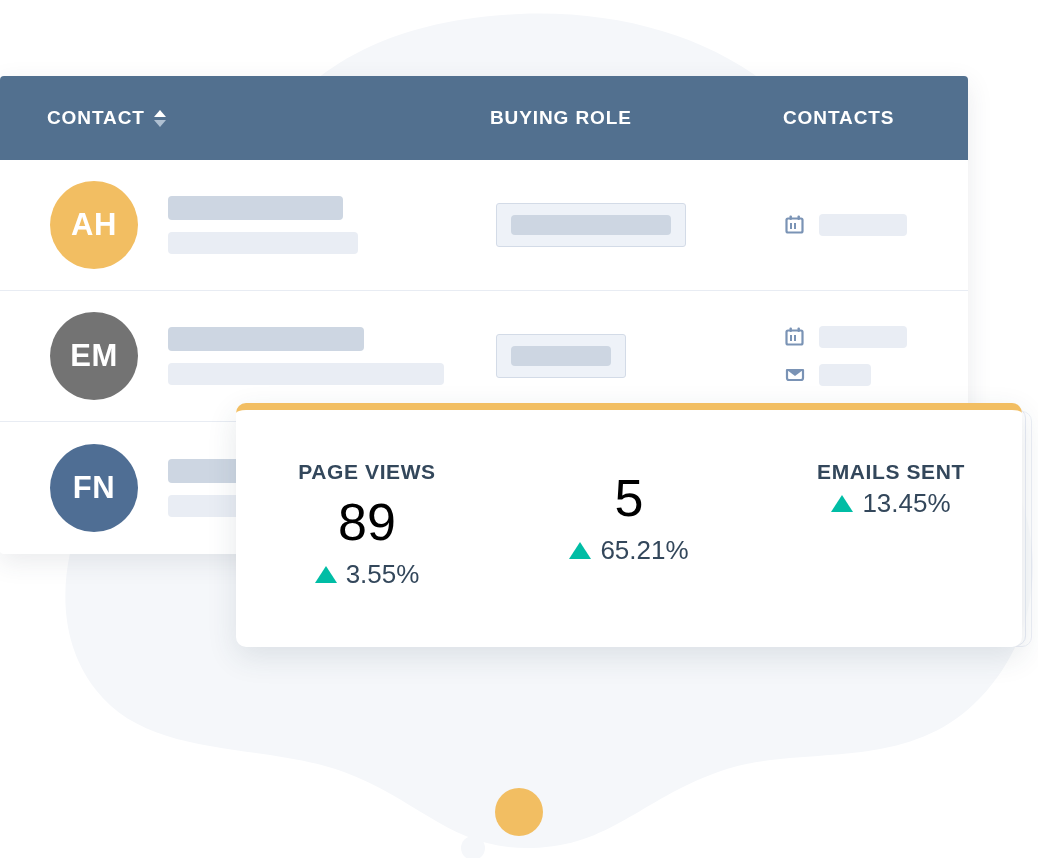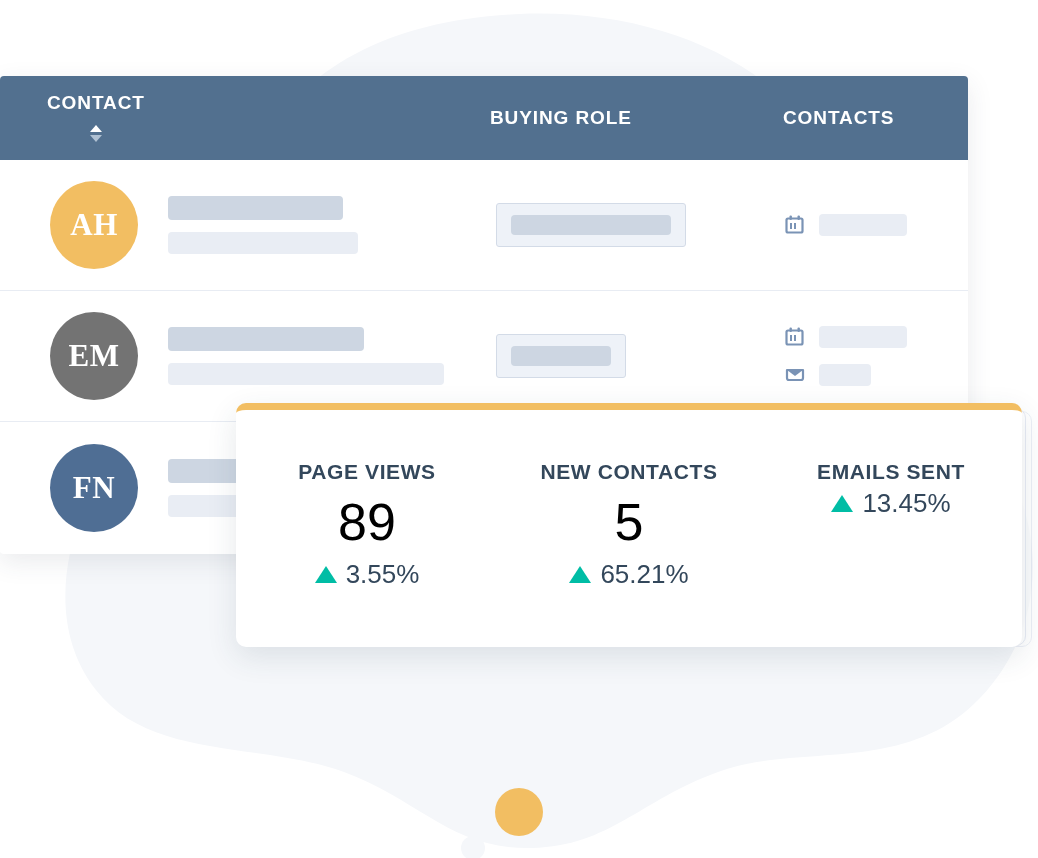--- a/index.html
+++ b/index.html
@@ -85,21 +85,20 @@
     font-size: 19px;
     font-weight: bold;
     letter-spacing: 0.9px;
   }
   .th-contact {
     position: absolute;
     left: 47px;
     display: flex;
     align-items: center;
     gap: 9px;
-    flex-direction: column;
   }
   .sort-icon {
     display: inline-flex;
     flex-direction: column;
     align-items: center;
     justify-content: center;
     gap: 3px;
     width: 13px;
     height: 22px;
   }
@@ -115,21 +114,20 @@
   .th-role     { position: absolute; left: 490px; }
   .th-sched    { position: absolute; left: 783px; }
 
   .trow {
     height: 131px;
     display: flex;
     align-items: center;
     position: relative;
     border-bottom: 1px solid #E8ECF3;
     background: #FFFFFF;
-    font-family: Liberation Serif, serif;
   }
   .trow:last-child { border-bottom: none; }
 
   .avatar {
     position: absolute;
     left: 50px;
     width: 88px;
     height: 88px;
     border-radius: 50%;
     display: flex;
@@ -348,21 +346,20 @@
     <div class="stat">
       <div class="stat-label">PAGE VIEWS</div>
       <div class="stat-value">89</div>
       <div class="stat-delta">
         <span class="tri-up"></span>
         <span>3.55%</span>
       </div>
     </div>
 
     <div class="stat">
-      <div class="stat-label">NEW CONTACTS</div>
       <div class="stat-value">5</div>
       <div class="stat-delta">
         <span class="tri-up"></span>
         <span>65.21%</span>
       </div>
     </div>
 
     <div class="stat">
       <div class="stat-label">EMAILS SENT</div>
       <div class="stat-delta">

